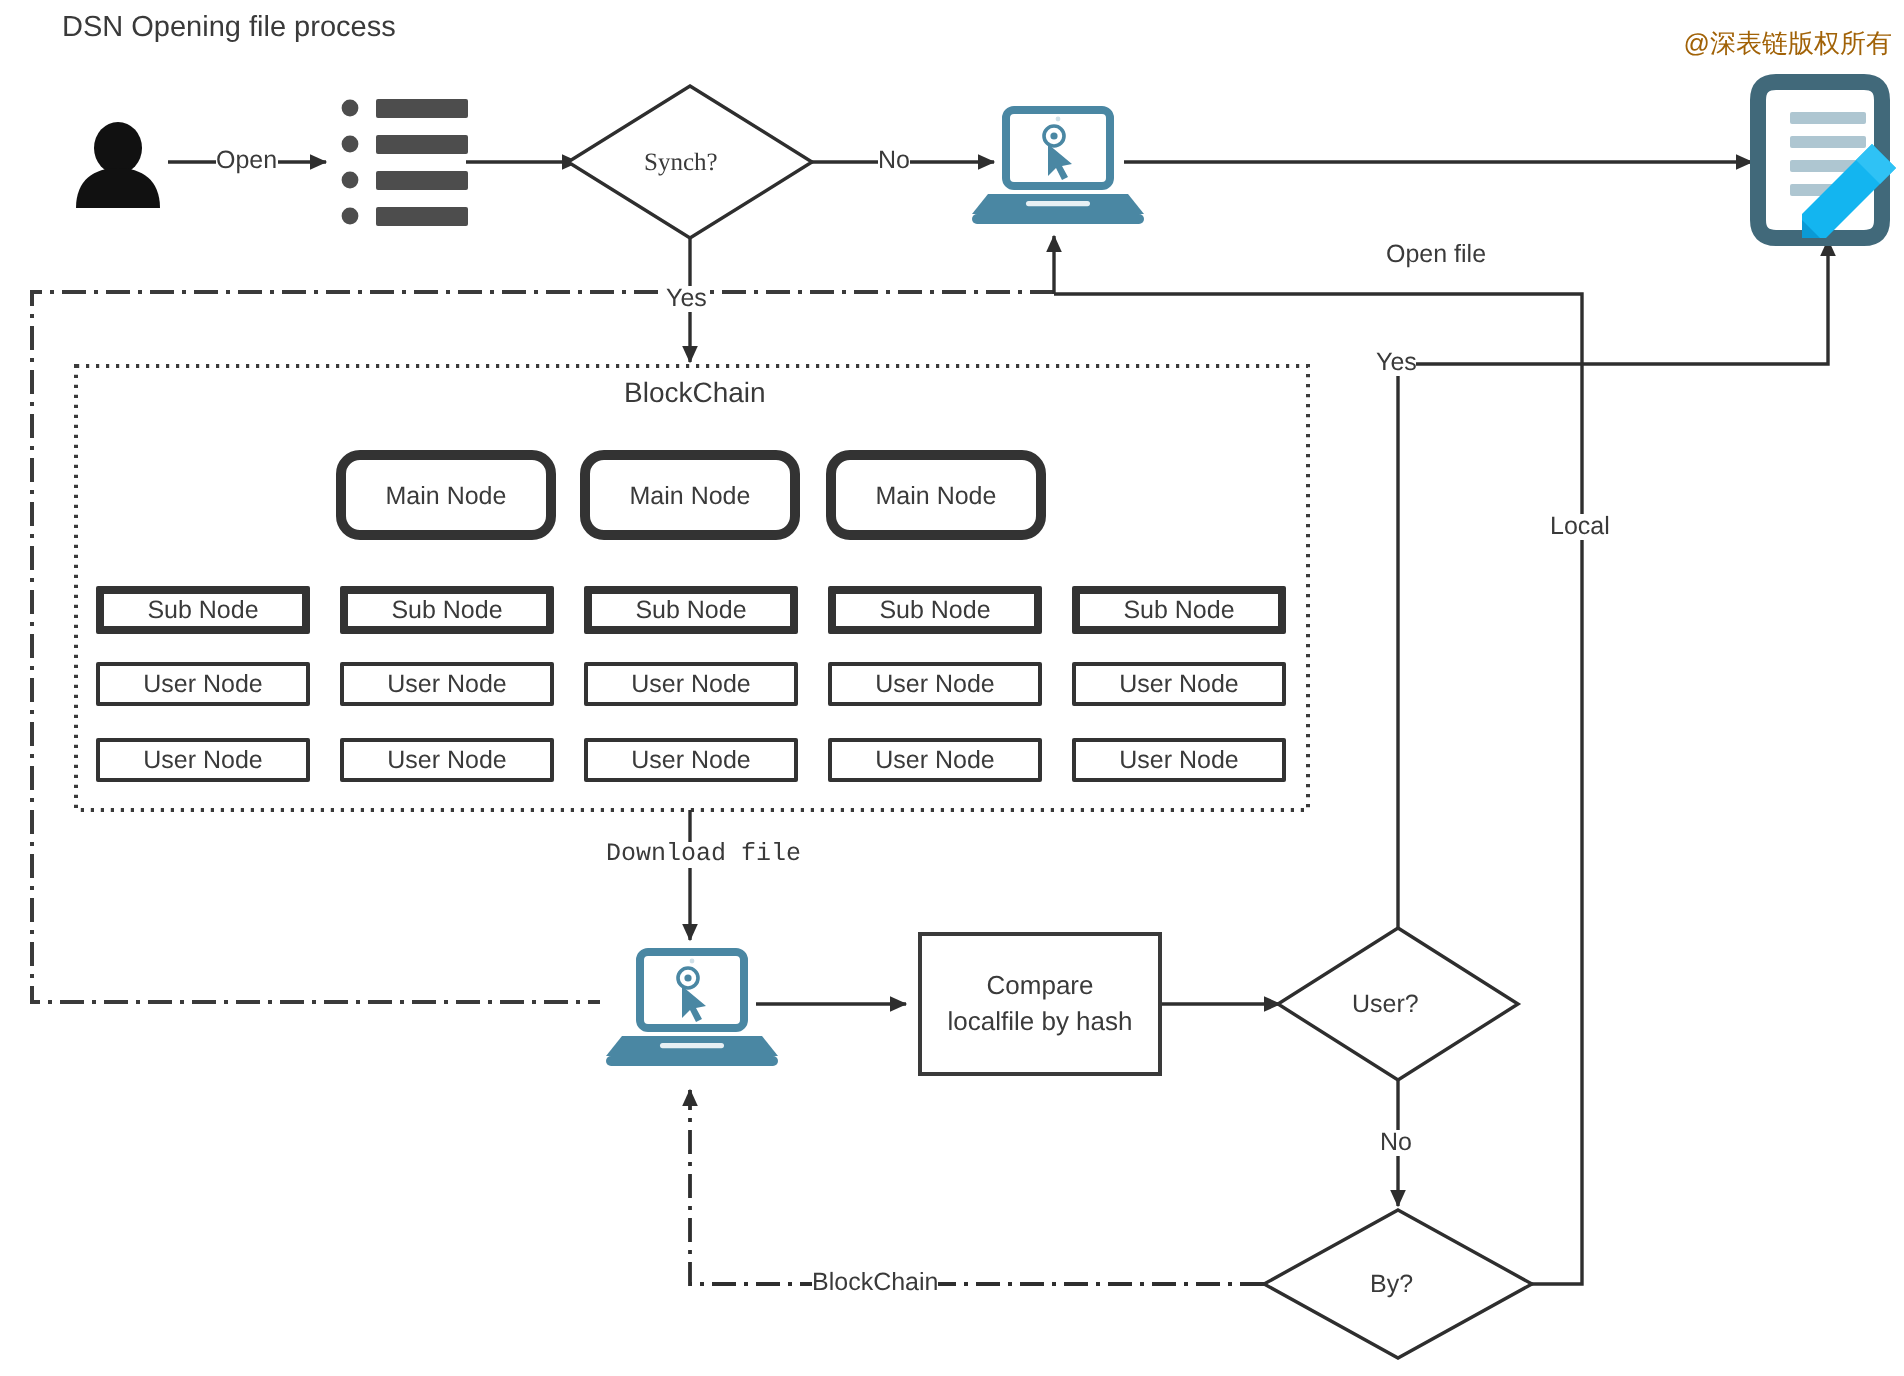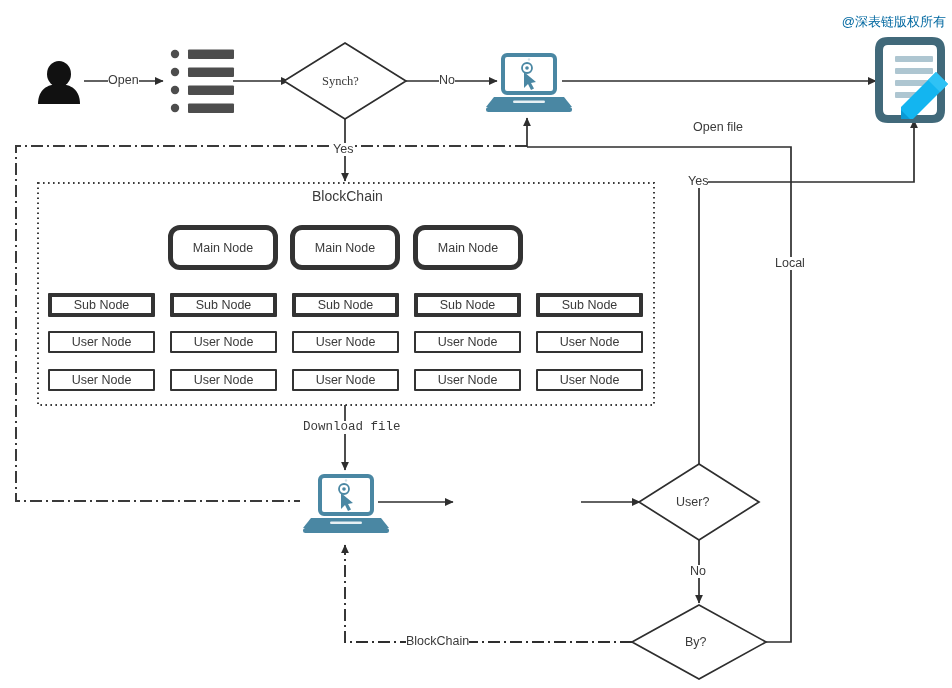--- a/index.html
+++ b/index.html
@@ -7,21 +7,21 @@
     font-family:"Liberation Sans","DejaVu Sans",sans-serif;
     width:952px;height:688px;position:relative;overflow:hidden;
     color:#333333;
   }
   #stage{position:absolute;left:0;top:0;width:952px;height:688px;}
   svg#wires{position:absolute;left:0;top:0;width:952px;height:688px;}
 
   .lbl{position:absolute;font-size:12.5px;color:#3a3a3a;white-space:nowrap;
        background:#fff;line-height:1;}
   .title{position:absolute;left:31px;top:6px;font-size:14.5px;color:#3a3a3a;white-space:nowrap;}
-  .watermark{position:absolute;right:6px;top:13px;font-size:13px;color:#0369a1;white-space:nowrap;}
+  .watermark{position:absolute;right:6px;top:13px;font-size:13px;color:#a16207;white-space:nowrap;}
 
   
   .node{position:absolute;box-sizing:border-box;background:#fff;
         display:flex;align-items:center;justify-content:center;
         font-size:12.5px;color:#3a3a3a;white-space:nowrap;}
   .node.main{border:5px solid #333333;border-radius:12px;}
   .node.sub{border:4px solid #333333;border-radius:1px;}
   .node.user{border:2.5px solid #333333;border-radius:1px;}
 
   .bc-title{position:absolute;font-size:14px;color:#3a3a3a;white-space:nowrap;}
@@ -30,20 +30,21 @@
            background:#fff;display:flex;align-items:center;justify-content:center;
            text-align:center;font-size:13px;line-height:1.35;color:#3a3a3a;}
 
   .diamondtxt{position:absolute;font-size:12.5px;color:#3a3a3a;white-space:nowrap;}
 </style>
 </head>
 <body>
 
 <div id="stage">
 
+  <div class="title">DSN Opening file process</div>
   <div class="watermark">@深表链版权所有</div>
 
   <svg id="wires" viewBox="0 0 952 688">
     <defs>
       <marker id="arw" markerWidth="9" markerHeight="9" refX="8" refY="4.5" orient="auto" markerUnits="userSpaceOnUse">
         <path d="M0,0.6 L8.6,4.5 L0,8.4 z" fill="#2e2e2e"></path>
       </marker>
     </defs>
 
     <path d="M527,146 L16,146 L16,501 L300,501" fill="none" stroke="#3a3a3a" stroke-width="2" stroke-dasharray="12,4,2,4" stroke-linecap="butt"></path>
@@ -146,20 +147,26 @@
   <div class="lbl" style="left:688px;top:175px;">Yes</div>
   <div class="lbl" style="left:775px;top:257px;">Local</div>
   <div class="lbl" style="left:303px;top:421px;font-family:Liberation Mono, monospace;">Download file</div>
   <div class="lbl" style="left:690px;top:565px;">No</div>
   <div class="lbl" style="left:406px;top:635px;">BlockChain</div>
 
   <div class="diamondtxt" style="left:322px;top:74px;font-family:Liberation Serif, serif;">Synch?</div>
   <div class="diamondtxt" style="left:676px;top:495px;">User?</div>
   <div class="diamondtxt" style="left:685px;top:635px;">By?</div>
 
+  <div class="procbox" style="left:459px;top:466px;width:122px;height:72px;">
+    <div>
+      <div>Compare</div>
+      <div>localfile by hash</div>
+    </div>
+  </div>
 
   <div class="bc-title" style="left:312px;top:188px;">BlockChain</div>
 
   <div class="node main" style="left:168px;top:225px;width:110px;height:45px;">Main Node</div>
   <div class="node main" style="left:290px;top:225px;width:110px;height:45px;">Main Node</div>
   <div class="node main" style="left:413px;top:225px;width:110px;height:45px;">Main Node</div>
 
   <div class="node sub" style="left:48px;top:293px;width:107px;height:24px;">Sub Node</div>
   <div class="node sub" style="left:170px;top:293px;width:107px;height:24px;">Sub Node</div>
   <div class="node sub" style="left:292px;top:293px;width:107px;height:24px;">Sub Node</div>

